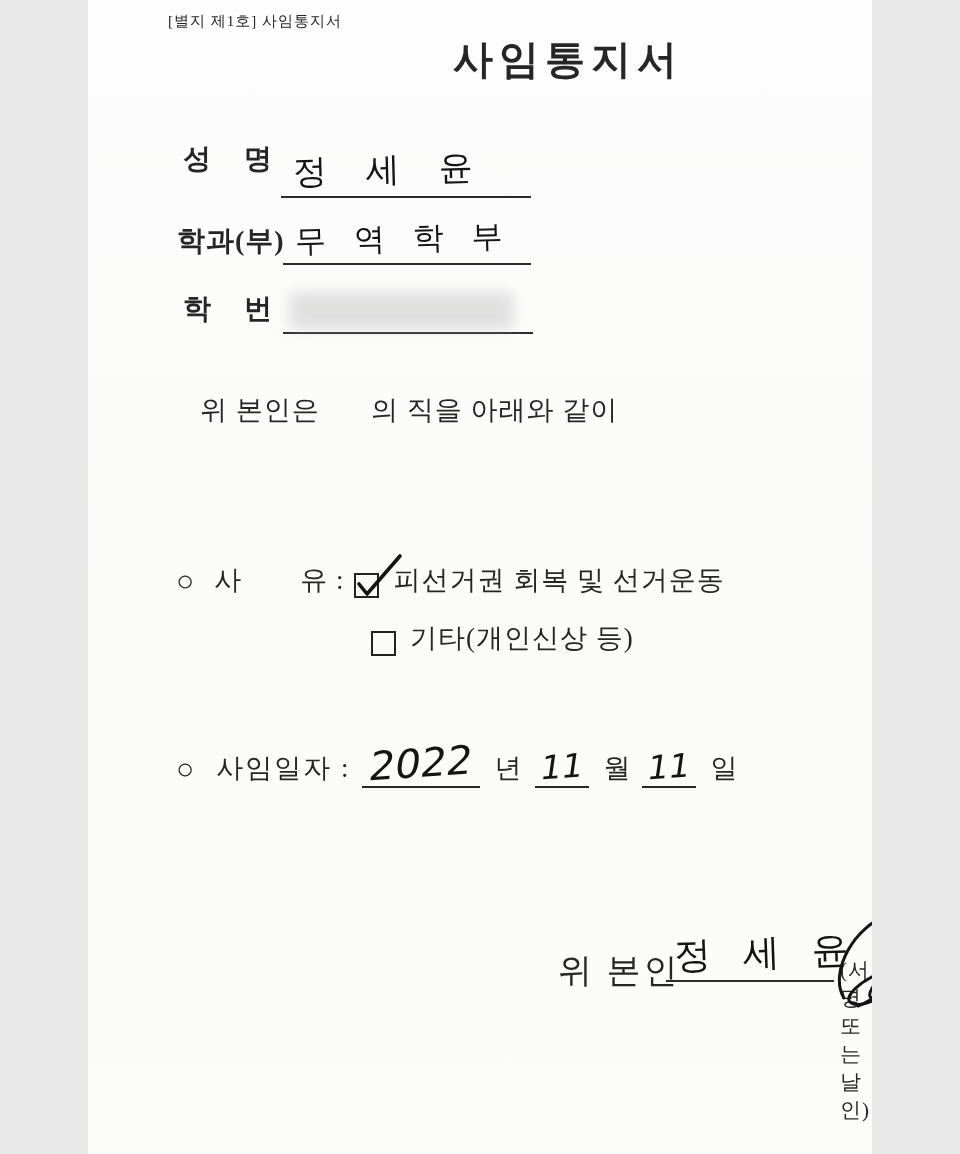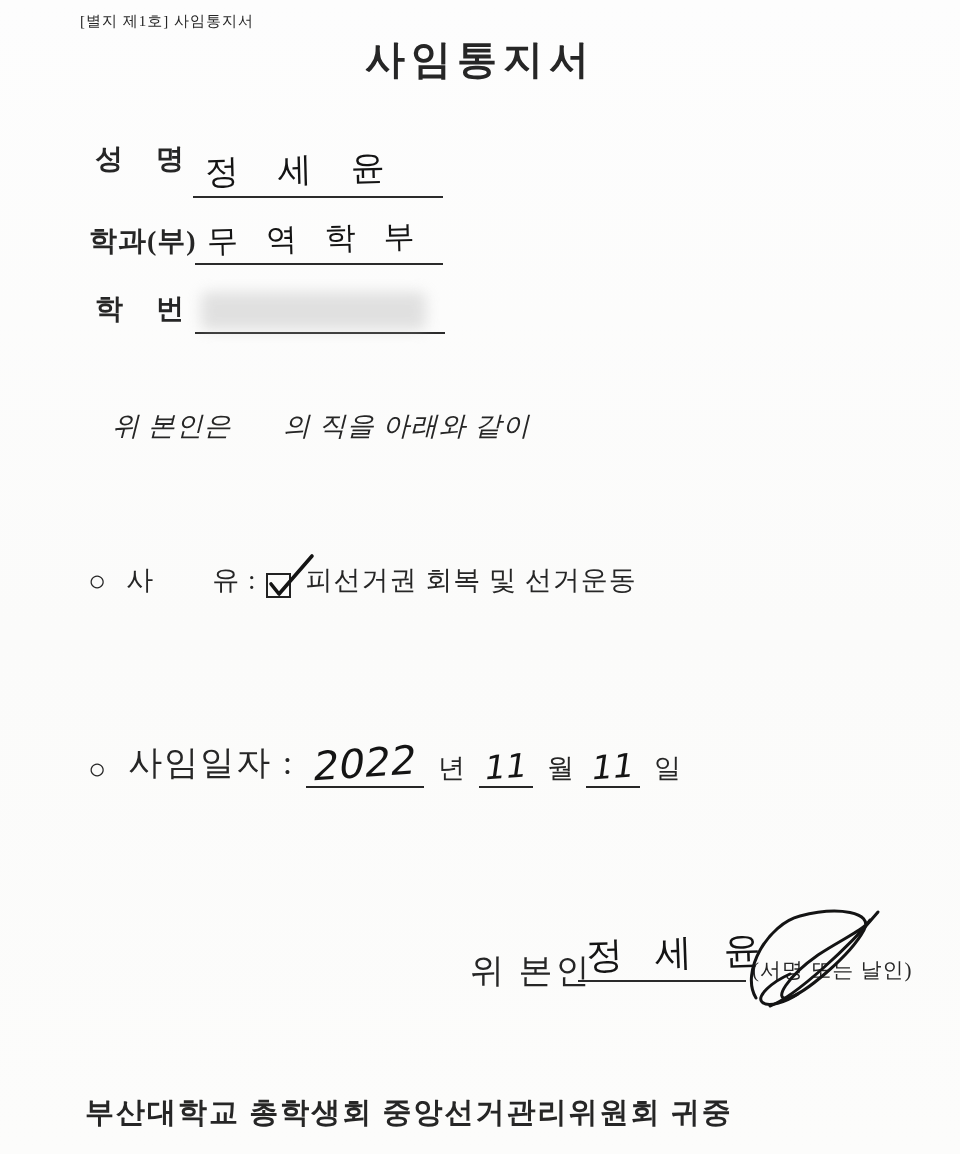--- a/index.html
+++ b/index.html
@@ -1,18 +1,18 @@
 <!DOCTYPE html>
 <html><head>
 <meta charset="utf-8">
 <style>
   html,body{margin:0;padding:0;background:#e8e8e8;}
   .paper{
     position:relative;
-    width:960px;height:1154px;
+    width:784px;height:1154px;
     margin:0 auto;
     background:linear-gradient(180deg,#fdfdfd 0%,#fbfbfa 55%,#fcfcfb 100%);
     font-family:"Liberation Serif","DejaVu Serif",serif;
     color:#1f1f1f;
     overflow:hidden;
   }
   .abs{position:absolute;}
   .printed{font-family:"Liberation Serif","DejaVu Serif",serif;color:#262626;}
   .hand{
     font-family:"DejaVu Sans","Liberation Sans",sans-serif;
@@ -74,21 +74,21 @@
     <span class="hand fvalue" style="font-size:31px;letter-spacing:9px;">무 역 학 부</span>
   </div>
 
   <div class="abs" style="left:95px;top:290px;">
     <span class="printed flabel">학    번</span>
   </div>
   <div class="abs fline" style="left:195px;top:288px;width:250px;height:44px;">
     <span class="blur-blob"></span>
   </div>
 
-  <div class="abs printed body-line" style="left:112px;top:408px;font-style:italic;">
+  <div class="abs printed body-line" style="left:112px;top:392px;">
     <span>위 본인은</span>
     <span style="display:inline-block;width:18px;"></span>
     <span style="display:inline-block;width:10px;"></span>
     <span>의 직을 아래와 같이</span>
   </div>
 
 
   <div class="abs" style="left:88px;top:562px;display:flex;align-items:flex-end;">
     <span class="printed bullet">○</span>
     <span style="width:20px;"></span>
@@ -98,25 +98,32 @@
     <span style="width:10px;"></span>
     <span class="checkbox">
       <svg class="check-mark" width="54" height="54" viewBox="0 0 54 54" style="display: block;">
         <path d="M7 36 L15 46 L48 8" fill="none" stroke="#141414" stroke-width="3.6" stroke-linecap="round" stroke-linejoin="round"></path>
       </svg>
     </span>
     <span style="width:14px;"></span>
     <span class="printed body-line">피선거권 회복 및 선거운동</span>
   </div>
 
+  <div class="abs" style="left:283px;top:620px;display:flex;align-items:flex-end;">
+    <span class="checkbox">
+      
+    </span>
+    <span style="width:14px;"></span>
+    <span class="printed body-line">기타(개인신상 등)</span>
+  </div>
 
   <div class="abs date-line" style="left:88px;top:738px;height:50px;">
     <span class="printed bullet" style="margin-bottom:2px;">○</span>
     <span style="width:22px;"></span>
-    <span class="printed" style="font-size:34px;letter-spacing:2px;margin-bottom:2px;">사임일자 :</span>
+    <span class="printed" style="font-size:27px;letter-spacing:2px;margin-bottom:2px;">사임일자 :</span>
     <span style="width:12px;"></span>
     <span class="date-blank" style="width:118px;height:50px;">
       <span class="hand date-hand" style="font-size:40px;">2022</span>
     </span>
     <span style="width:14px;"></span>
     <span class="printed" style="font-size:27px;margin-bottom:2px;">년</span>
     <span style="width:14px;"></span>
     <span class="date-blank" style="width:54px;height:44px;">
       <span class="hand date-hand" style="font-size:33px;">11</span>
     </span>
@@ -136,15 +143,14 @@
   </div>
   <div class="abs printed sig-suffix" style="left:752px;top:956px;">(서명 또는 날인)</div>
   <svg class="abs" style="left:738px;top:898px;" width="150" height="112" viewBox="0 0 150 112">
     <g fill="none" stroke="#141414" stroke-width="3" stroke-linecap="round">
       <path d="M18 100 C 2 74, 30 26, 62 18 C 100 8, 136 14, 126 32 C 112 58, 66 96, 50 100 C 34 103, 50 78, 80 57 C 104 41, 126 32, 132 22"></path>
       <path d="M32 108 C 58 98, 112 48, 140 14"></path>
       <path d="M60 96 C 48 104, 30 110, 24 104 C 18 98, 34 84, 52 76"></path>
     </g>
   </svg>
 
-  <div class="abs printed footer-line">부산대학교 총학생회 중앙선거관리위원회 귀중</div>
 
 </div>
 
 </body></html>

